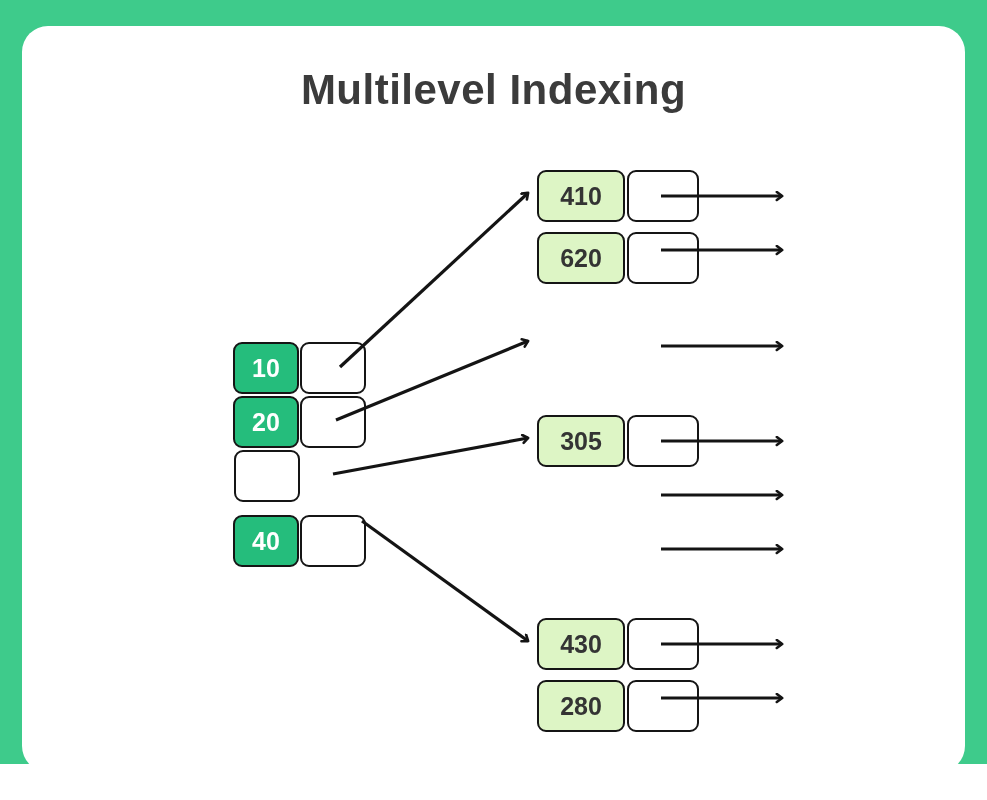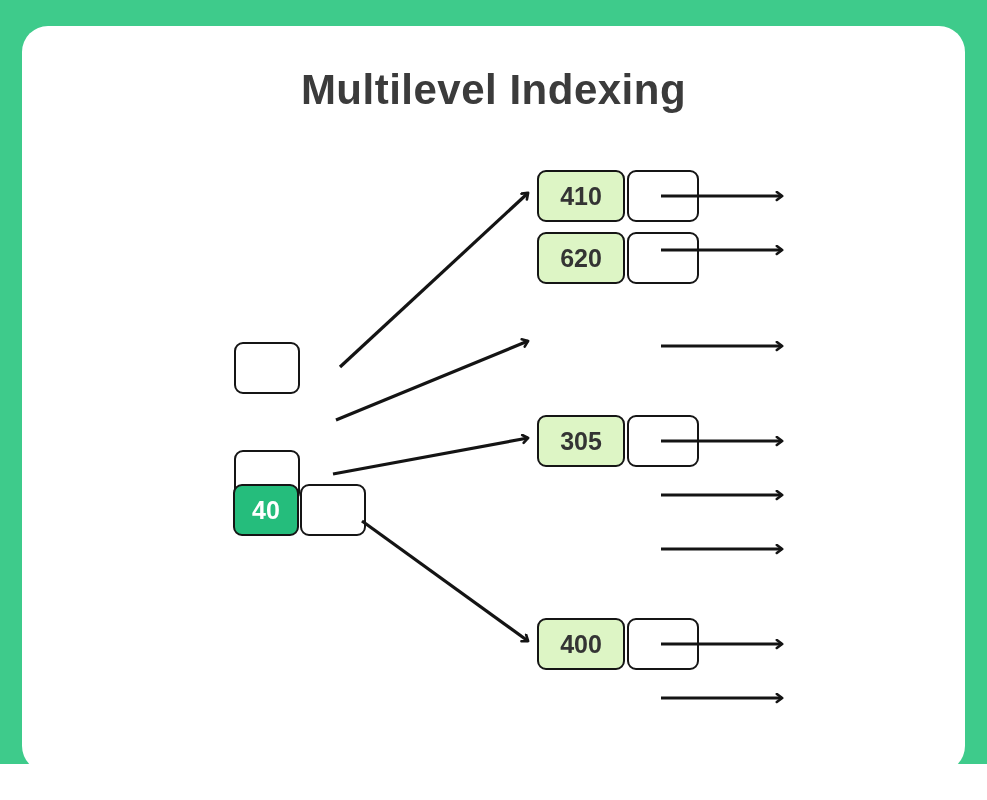--- a/index.html
+++ b/index.html
@@ -102,26 +102,31 @@
 </style>
 </head>
 <body>
 
 <div id="stage">
   <div id="card"></div>
 
   <div id="title">Multilevel Indexing</div>
 
   <div class="row outer-row" style="top:342px">
+    <div class="key-cell">10</div>
+    <div class="ptr-cell"></div>
+  </div>
+  <div class="row outer-row" style="top:396px">
+    <div class="key-cell">20</div>
     <div class="ptr-cell"></div>
   </div>
   <div class="row outer-row" style="top:450px">
     <div class="ptr-cell"></div>
   </div>
-  <div class="row outer-row" style="top:484px">
+  <div class="row outer-row" style="top:515px">
     <div class="key-cell">40</div>
     <div class="ptr-cell"></div>
   </div>
 
   <div class="block" style="top:170px">
     <div class="row inner-row">
       <div class="key-cell">410</div>
       <div class="ptr-cell"></div>
     </div>
     <div class="row inner-row">
@@ -133,21 +138,25 @@
 
   <div class="block" style="top:415px">
     <div class="row inner-row">
       <div class="key-cell">305</div>
       <div class="ptr-cell"></div>
     </div>
   </div>
 
   <div class="block" style="top:618px">
     <div class="row inner-row">
-      <div class="key-cell">400</div>
+      <div class="key-cell">430</div>
+      <div class="ptr-cell"></div>
+    </div>
+    <div class="row inner-row">
+      <div class="key-cell">280</div>
       <div class="ptr-cell"></div>
     </div>
   </div>
 
   <svg id="wires" viewBox="0 0 987 800">
     <defs>
       <marker id="ah" markerWidth="11" markerHeight="11" refX="8.4" refY="5.2" orient="auto" markerUnits="userSpaceOnUse">
         <path d="M3.2,1.2 L8.6,5.2 L3.2,9.2" stroke="#141414" stroke-width="2.6" fill="none" stroke-linecap="round" stroke-linejoin="round"></path>
       </marker>
     </defs>

